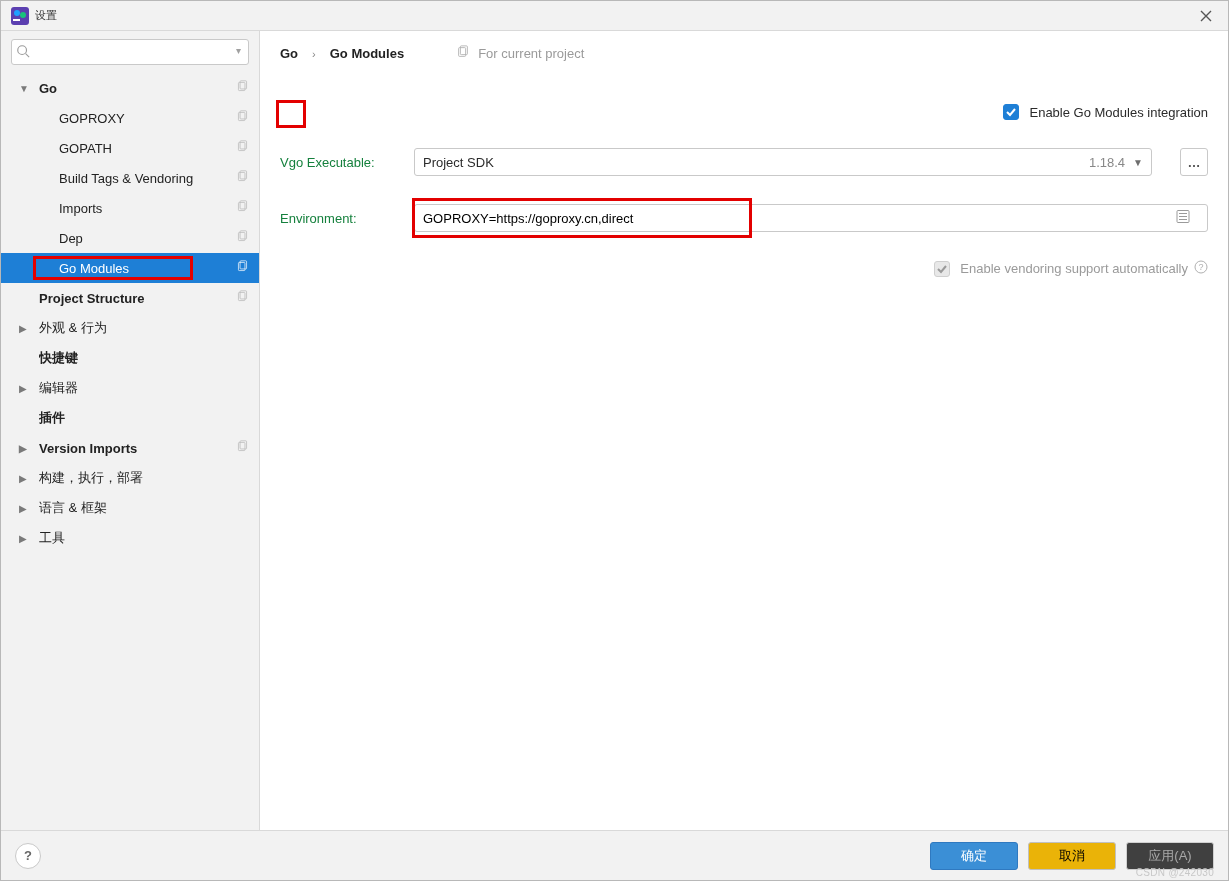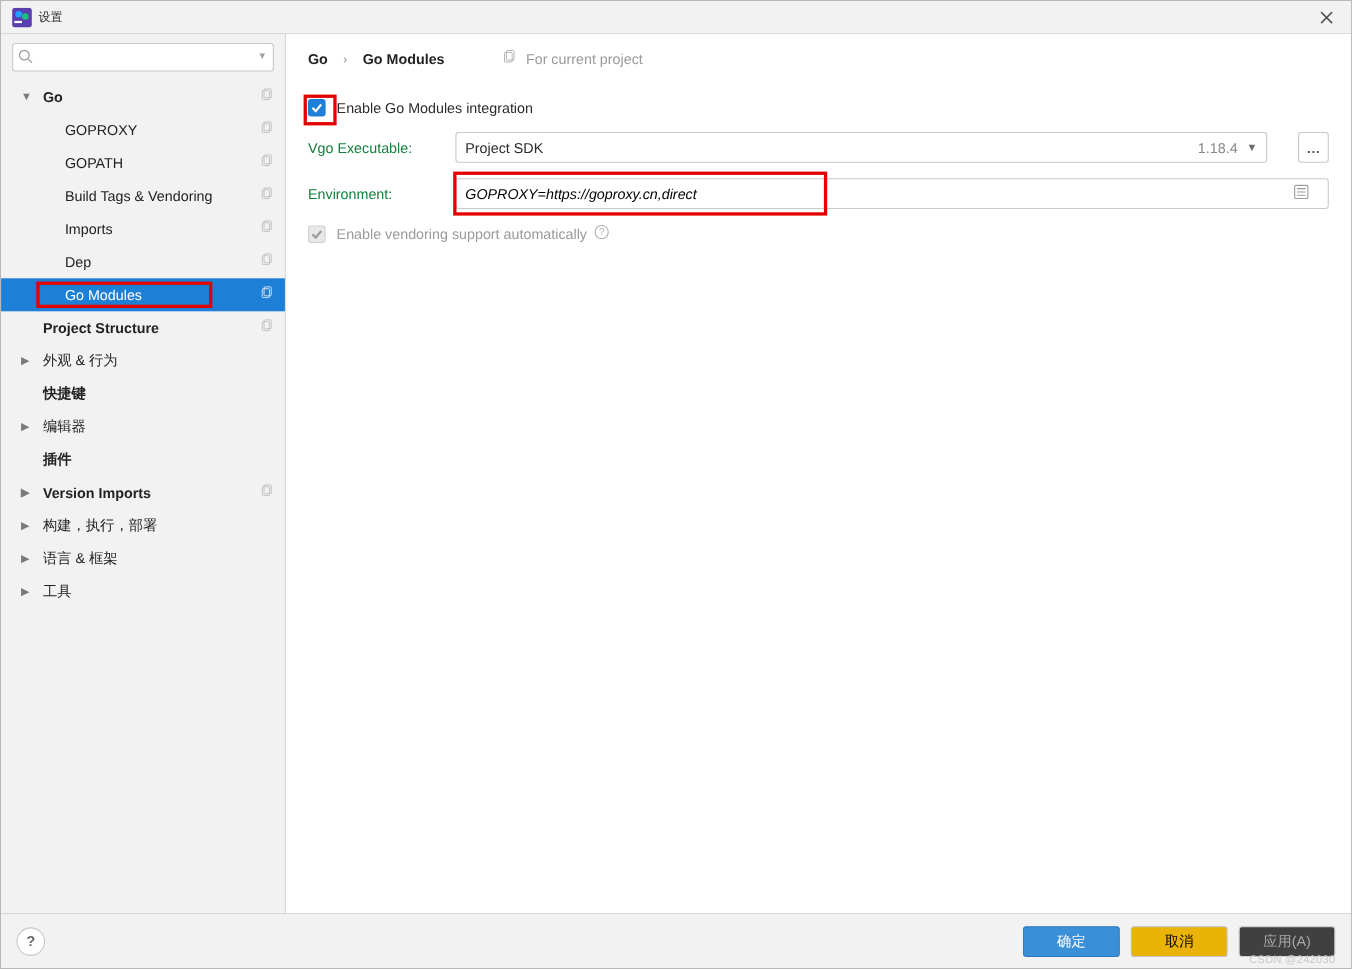--- a/index.html
+++ b/index.html
@@ -31,36 +31,36 @@
   .ring { position:absolute; left:32px; top:3px; width:160px; height:24px; border:3px solid #e30000; pointer-events:none; }
 
   .main { flex:1; background:#fff; display:flex; flex-direction:column; min-width:0; }
   .breadcrumb-row { padding:14px 20px 10px 20px; display:flex; align-items:center; gap:10px; }
   .crumb { font-weight:600; color:#222; }
   .crumb-sep { color:#888; font-size:11px; padding:0 4px; }
   .scope { display:flex; align-items:center; gap:8px; margin-left:42px; color:#9a9a9a; }
   .scope-ic { color:#b0b0b0; }
 
   .form { padding:4px 20px; }
-  .form-row { display:flex; align-items:center; margin:14px 0; position:relative; }
+  .form-row { display:flex; align-items:center; margin:28px 0; position:relative;justify-content:flex-end; }
   .label { width:134px; color:#15803d; }
   .check { width:16px; height:16px; margin-right:10px; border-radius:3px; display:inline-flex; align-items:center; justify-content:center; }
   .check.on { background:#1e7fd6; border:1px solid #1e7fd6; color:#fff; }
   .check.off-dis { background:#e8e8e8; border:1px solid #cfcfcf; color:#9a9a9a; }
   .check svg { width:12px; height:12px; }
   .hl-box { position:absolute; border:3px solid #e30000; pointer-events:none; }
 
   .select-wrap { display:flex; align-items:center; gap:28px; flex:1; }
   .select { flex:1; height:28px; border:1px solid #c9c9c9; border-radius:3px; background:#fff; display:flex; align-items:center; padding:0 8px; position:relative; }
   .select .val { flex:1; }
   .select .ver { color:#888; padding:0 8px; }
   .select .dd { color:#6e6e6e; font-size:10px; }
   .more-btn { width:28px; height:28px; border:1px solid #c9c9c9; border-radius:3px; background:#fff; display:flex; align-items:center; justify-content:center; font-weight:600; color:#555; cursor:pointer; }
 
-  .input-wrap { display:flex; align-items:center; gap:10px; flex:1; position:relative;font-style:italic; }
+  .input-wrap { display:flex; align-items:center; gap:10px; flex:1; position:relative; }
   .text-input { flex:1; height:28px; border:1px solid #c9c9c9; border-radius:3px; background:#fff; padding:0 30px 0 8px; outline:none; font:inherit; }
   .inlist { position:absolute; right:18px; top:50%; transform:translateY(-50%); color:#9a9a9a; }
 
   .disabled-row { color:#9a9a9a; }
   .disabled-row .help-ic { color:#b0b0b0; margin-left:6px; }
 
   .footer { height:50px; border-top:1px solid #d9d9d9; background:#f2f2f2; display:flex; align-items:center; padding:0 14px; gap:10px; }
   .help-btn { width:26px; height:26px; border:1px solid #c9c9c9; border-radius:50%; background:#fff; display:flex; align-items:center; justify-content:center; color:#666; cursor:pointer; font-weight:600; }
   .footer-spacer { flex:1; }
   .btn { min-width:88px; height:28px; border:1px solid #c0c0c0; background:#eab308; border-radius:3px; padding:0 16px; cursor:pointer; font:inherit; }

